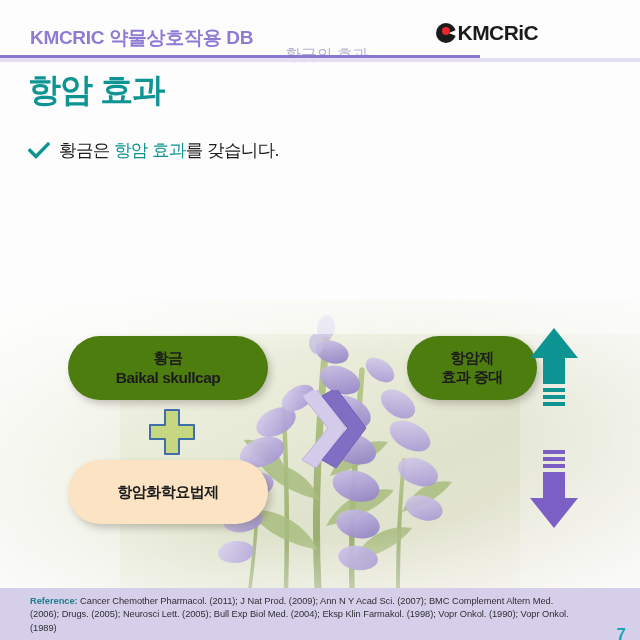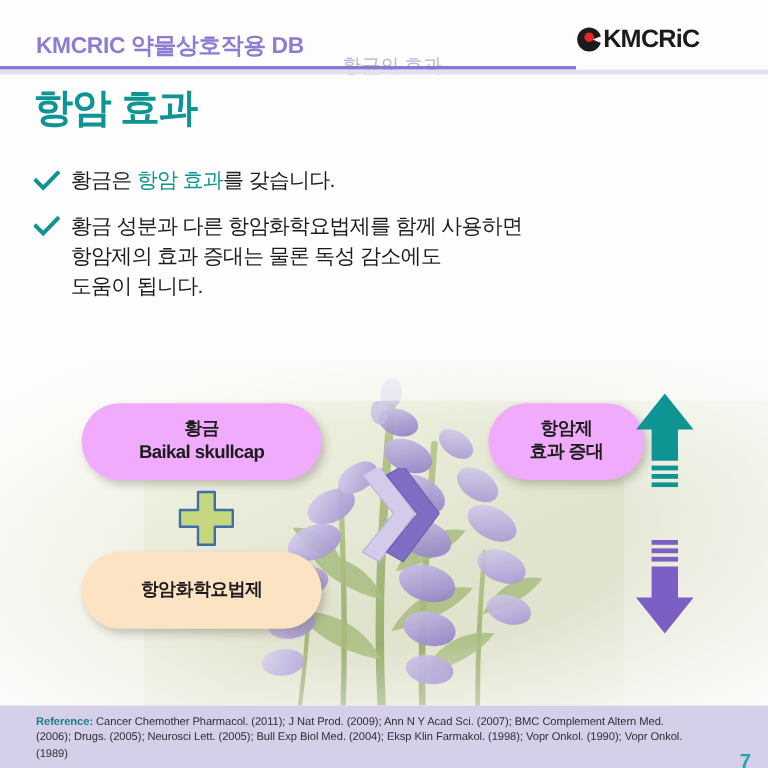--- a/index.html
+++ b/index.html
@@ -5,21 +5,21 @@
   html,body{margin:0;padding:0;}
   body{
     width:640px;height:640px;overflow:hidden;
     background:#ffffff;
     font-family:"Liberation Sans","DejaVu Sans",sans-serif;
     position:relative;
   }
   .slide{position:absolute;inset:0;background:#fdfdfd;overflow:hidden;}
 
   
-  .header{position:absolute;left:0;top:0;width:556px;height:58px;padding-left:45px;}
+  .header{position:absolute;left:0;top:0;width:556px;height:58px;}
   .hdr-title{
     position:absolute;left:30px;top:25px;
     font-size:19px;font-weight:bold;color:#8f7bd4;letter-spacing:-.3px;
     white-space:nowrap;
   }
   .hdr-sub{
     position:absolute;left:285px;top:45px;
     font-size:16px;color:#b9b2cf;white-space:nowrap;letter-spacing:-.2px;
   }
   .hdr-rule{
@@ -82,21 +82,21 @@
 
   
   .pill{
     position:absolute;display:flex;flex-direction:column;
     align-items:center;justify-content:center;text-align:center;
     border-radius:999px;
     font-size:15px;font-weight:bold;color:#1c1c1c;letter-spacing:-.5px;
     line-height:1.25;
     box-shadow:3px 4px 7px rgba(90,80,70,.30);
   }
-  .pill.purple{background:#f0abfc;}
+  .pill.purple{background:#4d7c0f;}
   .pill.peach{background:#fbe3c4;justify-content:center;}
 
   #pill-herb   {left:68px; top:36px; width:200px;height:64px;}
   #pill-chemo  {left:68px; top:160px;width:200px;height:64px;}
   #pill-effect {left:407px;top:36px; width:130px;height:64px;}
   #pill-tox    {left:385px;top:160px;width:130px;height:64px;}
 
   .pill .en{font-size:15.5px;font-weight:bold;}
 
   
@@ -148,30 +148,20 @@
       <span class="chk">
         <svg width="22" height="18" viewBox="0 0 22 18">
           <path d="M2 8.5 L8 14.5 L20 2.2" stroke="#0f9494" stroke-width="3.4" fill="none" stroke-linecap="square"></path>
         </svg>
       </span>
       <span class="btxt">
         <span>황금은 </span><span class="hl">항암 효과</span><span>를 갖습니다.</span>
       </span>
     </div>
 
-    <div class="bullet">
-      <span class="chk">
-        <svg width="22" height="18" viewBox="0 0 22 18">
-          <path d="M2 8.5 L8 14.5 L20 2.2" stroke="#0f9494" stroke-width="3.4" fill="none" stroke-linecap="square"></path>
-        </svg>
-      </span>
-      <span class="btxt" style="white-space:pre-line">황금 성분과 다른 항암화학요법제를 함께 사용하면
-항암제의 효과 증대는 물론 독성 감소에도
-도움이 됩니다.</span>
-    </div>
 
   </div>
 
   <div class="photo">
     <div class="photo-bg"></div>
 
     <svg class="photo-svg" viewBox="0 0 640 288" preserveAspectRatio="none">
       <defs>
         <linearGradient id="bgGrad" x1="0" y1="0" x2="1" y2="1">
           <stop offset="0" stop-color="#fbfaf4"></stop>

